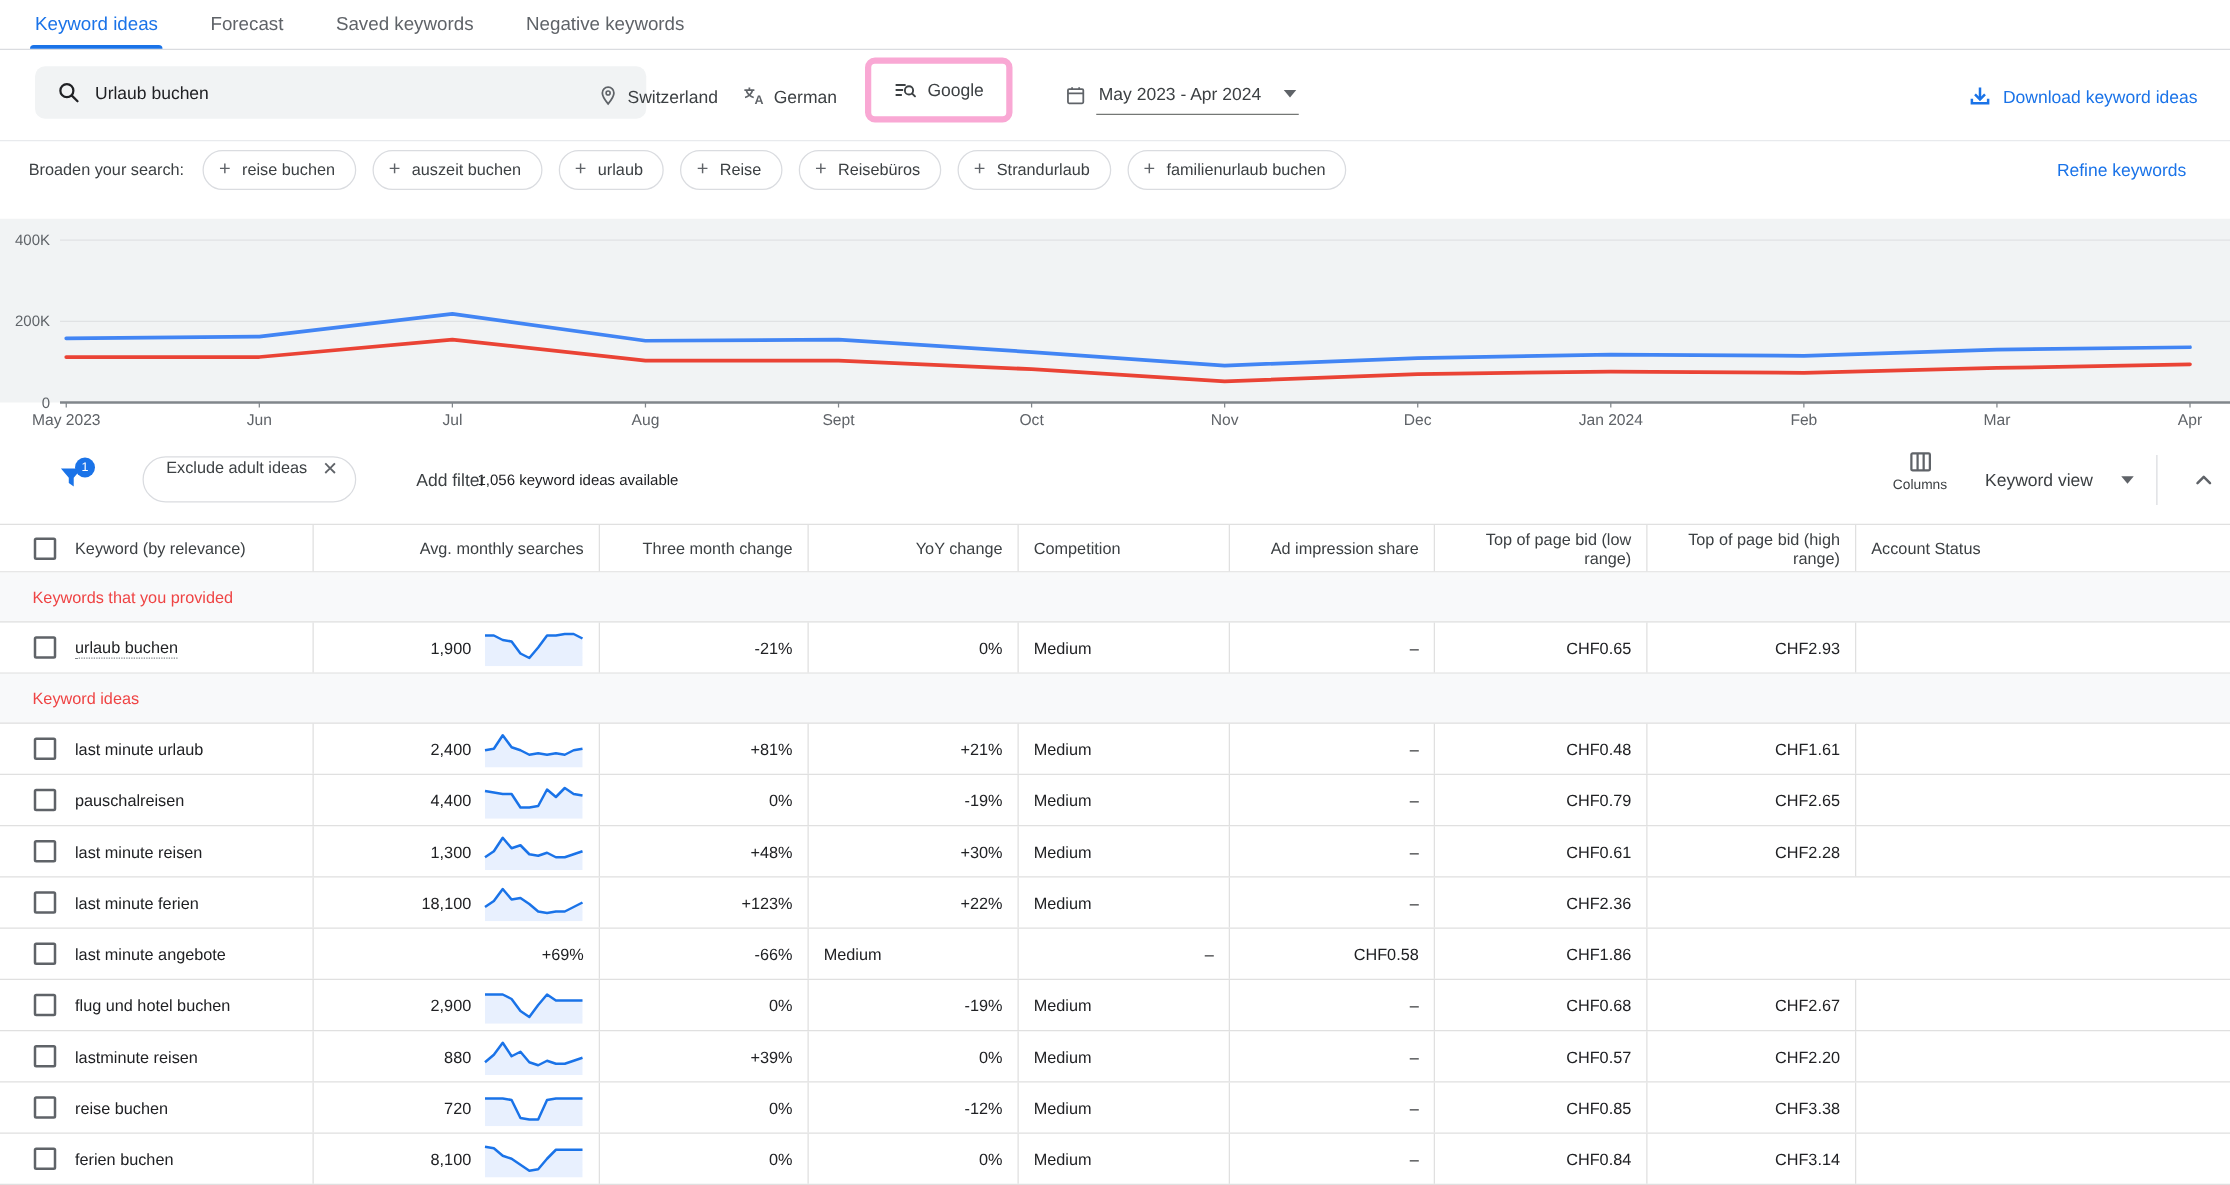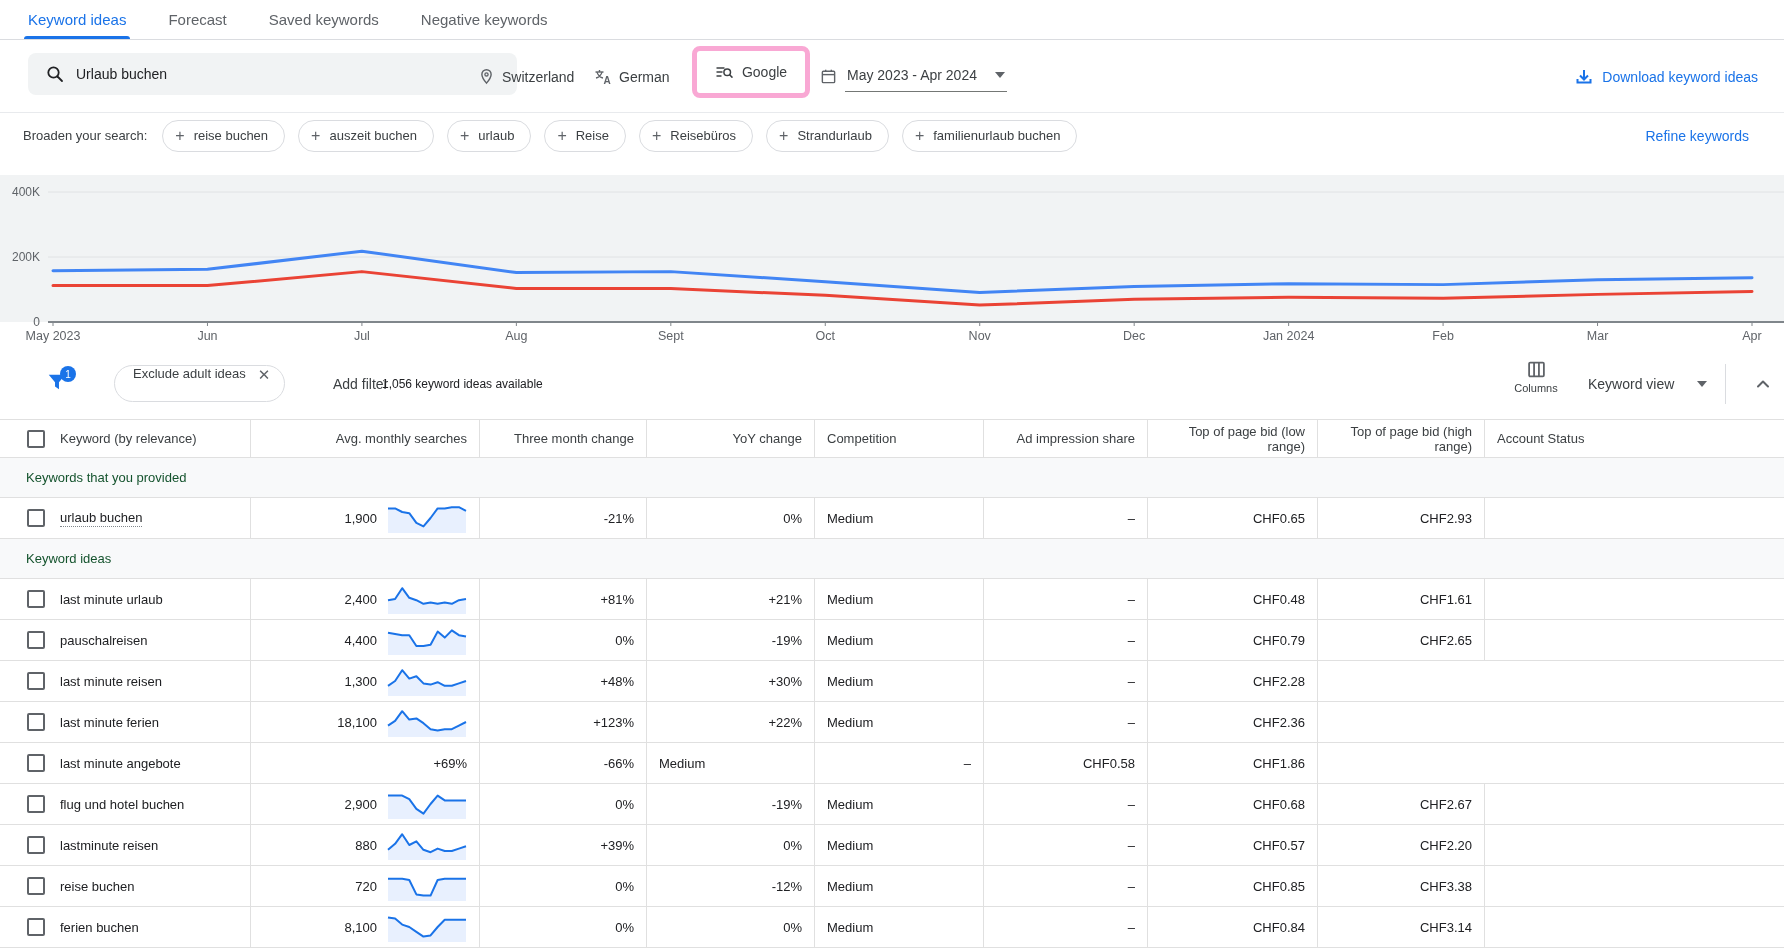--- a/index.html
+++ b/index.html
@@ -13,21 +13,21 @@
   .tab.active::after { content:""; position:absolute; left:-4px; right:-4px; bottom:0; height:3px; background:#1a73e8; border-radius:3px 3px 0 0; }
 
   
   .controls { position:absolute; top:41px; left:0; right:0; height:71px; }
   .searchbox { position:absolute; left:28px; top:12px; width:489px; height:42px; background:#f1f3f4; border-radius:8px; display:flex; align-items:center; padding-left:18px; }
   .searchbox .q { margin-left:12px; font-size:14px; color:#202124; }
   .ctl { position:absolute; top:0; height:71px; display:flex; align-items:center; font-size:14px; color:#3c4043; gap:7px; cursor:pointer; }
   .ctl-switzerland { left:478px; }
   .ctl-german { left:594px; }
   .google-box { position:absolute; left:692px; top:5px; width:118px; height:52px; border:5px solid #f9a8d4; border-radius:8px; display:flex; align-items:center; justify-content:center; gap:8px; font-size:14px; color:#3c4043; cursor:pointer; }
-  .date-ctl { position:absolute; left:820px; top:0; height:71px; display:flex; align-items:center; gap:8px; cursor:pointer;text-align:right; }
+  .date-ctl { position:absolute; left:852px; top:0; height:71px; display:flex; align-items:center; gap:8px; cursor:pointer;text-align:right; }
   .date-text-wrap { display:flex; align-items:center; gap:18px; border-bottom:1px solid #747775; padding:6px 2px 8px 2px; }
   .date-text { font-size:14px; color:#3c4043; }
   .caret-down { width:0; height:0; border-left:5px solid transparent; border-right:5px solid transparent; border-top:6px solid #5f6368; }
   .download { position:absolute; right:26px; top:0; height:71px; display:flex; align-items:center; gap:9px; color:#1a73e8; font-size:14px; font-weight:500; cursor:pointer; }
 
   
   .broaden { position:absolute; top:112px; left:0; right:0; height:46px; border-top:1px solid #e8eaed; display:flex; align-items:center; padding-left:23px; }
   .broaden-label { font-size:13px; color:#3c4043; margin-right:15px; }
   .chips { display:flex; gap:13px; }
   .chip { height:32px; border:1px solid #dadce0; border-radius:16px; background:#fff; display:flex; align-items:center; padding:0 16px 0 12px; gap:9px; font-size:13px; color:#3c4043; cursor:pointer; }
@@ -51,21 +51,21 @@
   .tb-divider { position:absolute; left:1725px; top:16px; height:40px; width:1px; background:#dadce0; }
   .collapse-btn { position:absolute; left:1748px; top:0; height:71px; width:30px; display:flex; align-items:center; justify-content:center; cursor:pointer; }
 
   
   .table { position:absolute; top:419px; left:0; width:1784px; }
   .trow { display:grid; grid-template-columns:251px 229px 167px 168px 169px 164px 170px 167px 299px; }
   .thead { height:39px; border-top:1px solid #e0e0e0; border-bottom:1px solid #e0e0e0; }
   .th { font-size:13px; font-weight:500; color:#3c4043; display:flex; align-items:center; border-right:1px solid #e0e0e0; padding:0 12px; }
   .th:last-child, .td:last-child { border-right:none; }
   .th.right, .td.right { justify-content:flex-end; text-align:right; }
-  .section-row { height:40px; background:#f8f9fa; border-bottom:1px solid #e0e0e0; display:flex; align-items:center; padding-left:26px; font-size:13px; color:#14532d; }
+  .section-row { height:40px; background:#f8f9fa; border-bottom:1px solid #e0e0e0; display:flex; align-items:center; padding-left:26px; font-size:13px; color:#ef4444; }
   .drow { height:41px; border-bottom:1px solid #e0e0e0; }
   .td { font-size:13px; color:#202124; display:flex; align-items:center; border-right:1px solid #e0e0e0; padding:0 12px; }
   .td-keyword { padding:0; }
   .cb { width:18px; height:18px; border:2px solid #5f6368; border-radius:2px; background:#fff; flex:none; cursor:pointer; }
   .cb-head { margin-left:27px; }
   .kw-label { margin-left:15px; }
   .kw-dotted { border-bottom:1px dotted #80868b; padding-bottom:1px; }
   .td-searches { padding:0; }
   .num { flex:1; text-align:right; }
   .spark { width:82px; height:30px; margin:0 11px 0 9px; flex:none; }
@@ -333,20 +333,21 @@
             <span class="num">1,300</span>
             <span class="spark"><svg width="82" height="30" viewBox="0 0 82 30">
                 <path d="M2,19.8 L9.09090909090909,15 L16.18181818181818,4.200000000000003 L23.272727272727273,12.600000000000001 L30.363636363636363,10.200000000000003 L37.45454545454545,17.4 L44.54545454545455,18.6 L51.63636363636363,16.2 L58.72727272727273,19.8 L65.81818181818181,19.8 L72.9090909090909,17.4 L80,15 L80,30 L2,30 Z" fill="#e8f0fe"></path>
                 <polyline points="2,19.8 9.09090909090909,15 16.18181818181818,4.200000000000003 23.272727272727273,12.600000000000001 30.363636363636363,10.200000000000003 37.45454545454545,17.4 44.54545454545455,18.6 51.63636363636363,16.2 58.72727272727273,19.8 65.81818181818181,19.8 72.9090909090909,17.4 80,15" fill="none" stroke="#1a73e8" stroke-width="2" stroke-linejoin="round"></polyline>
               </svg></span>
           </div>
           <div class="td right">+48%</div>
           <div class="td right">+30%</div>
           <div class="td">Medium</div>
           <div class="td right">–</div>
+          <div class="td right">CHF0.61</div>
           <div class="td right">CHF2.28</div>
           <div class="td"></div>
         </div>
         <div class="trow drow">
           <div class="td td-keyword">
             <span class="cb cb-head"></span>
             <span class="kw-label">last minute ferien</span>
           </div>
           <div class="td td-searches">
             <span class="num">18,100</span>

